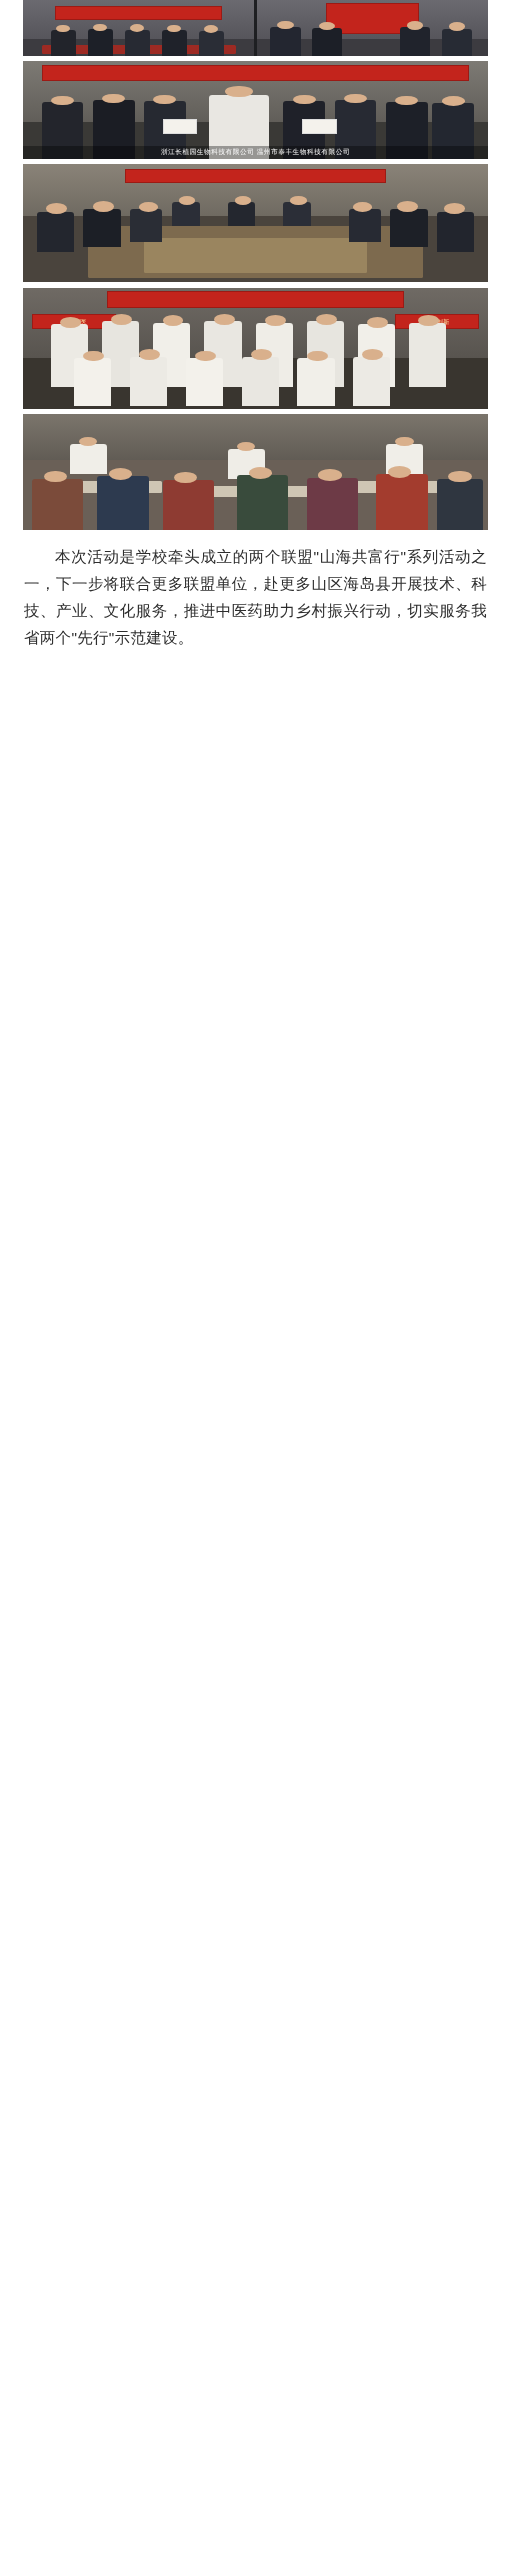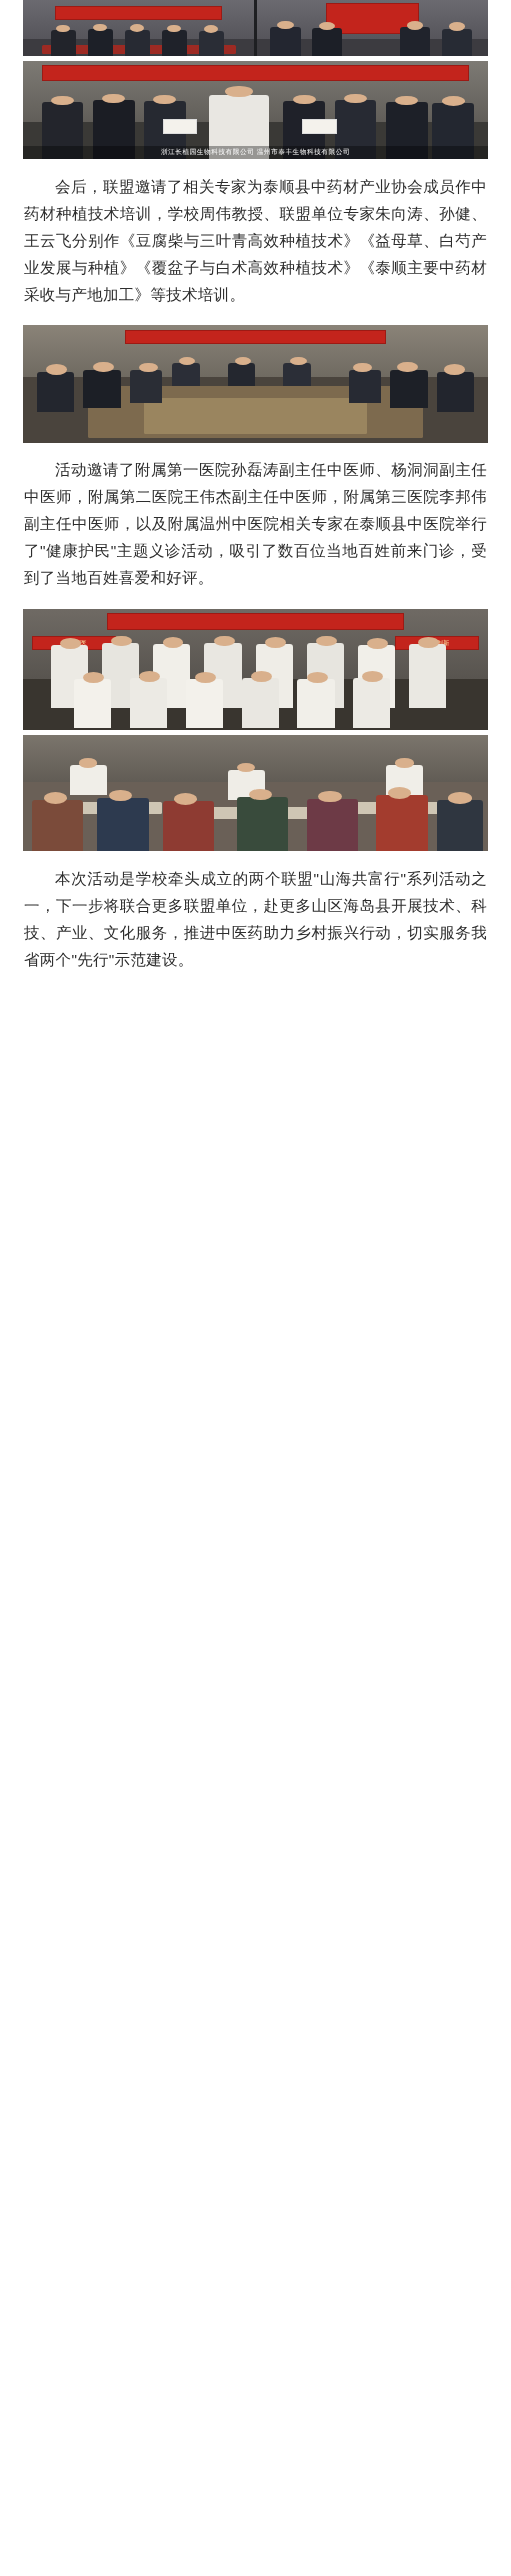--- a/index.html
+++ b/index.html
@@ -206,21 +206,20 @@
         <div class="head" style="left:90%;bottom:54%;width:5%;height:10%;"></div>
 
         <div class="doc-white" style="left:30%;bottom:26%;width:7%;height:13%;"></div>
         <div class="doc-white" style="left:60%;bottom:26%;width:7%;height:13%;"></div>
 
         <div class="caption-bar">浙江长植园生物科技有限公司    温州市泰丰生物科技有限公司</div>
       </div>
     </div>
   </div>
 
-  <p class="para">会后，联盟邀请了相关专家为泰顺县中药材产业协会成员作中药材种植技术培训，学校周伟教授、联盟单位专家朱向涛、孙健、王云飞分别作《豆腐柴与三叶青高效种植技术》《益母草、白芍产业发展与种植》《覆盆子与白术高效种植技术》《泰顺主要中药材采收与产地加工》等技术培训。</p>
 
 
   <div class="media-block">
     <div class="photo photo3">
       <div class="ph">
         <div class="wall"></div>
         <div class="floor"></div>
 
         <div class="banner-red" style="left:22%;top:4%;width:56%;height:12%;font-size:5.7px;">&nbsp;</div>
 
@@ -244,21 +243,20 @@
         <div class="person" style="left:32%;bottom:48%;width:6%;height:20%;background:#2b2e37;"></div>
         <div class="head" style="left:33.5%;bottom:66%;width:3.5%;height:7%;"></div>
         <div class="person" style="left:44%;bottom:48%;width:6%;height:20%;background:#24272f;"></div>
         <div class="head" style="left:45.5%;bottom:66%;width:3.5%;height:7%;"></div>
         <div class="person" style="left:56%;bottom:48%;width:6%;height:20%;background:#2b2e37;"></div>
         <div class="head" style="left:57.5%;bottom:66%;width:3.5%;height:7%;"></div>
       </div>
     </div>
   </div>
 
-  <p class="para">活动邀请了附属第一医院孙磊涛副主任中医师、杨洞洞副主任中医师，附属第二医院王伟杰副主任中医师，附属第三医院李邦伟副主任中医师，以及附属温州中医院相关专家在泰顺县中医院举行了"健康护民"主题义诊活动，吸引了数百位当地百姓前来门诊，受到了当地百姓喜爱和好评。</p>
 
   <div class="media-block">
     <div class="photo photo4">
       <div class="ph">
         <div class="wall"></div>
         <div class="floor"></div>
 
         <div class="banner-red" style="left:18%;top:3%;width:64%;height:14%;font-size:5.2px;">&nbsp;</div>
         <div class="banner-red" style="left:2%;top:22%;width:18%;height:12%;font-size:6.2px;">厚德精医</div>
         <div class="banner-red" style="right:2%;top:22%;width:18%;height:12%;font-size:6.2px;">求实创新</div>

